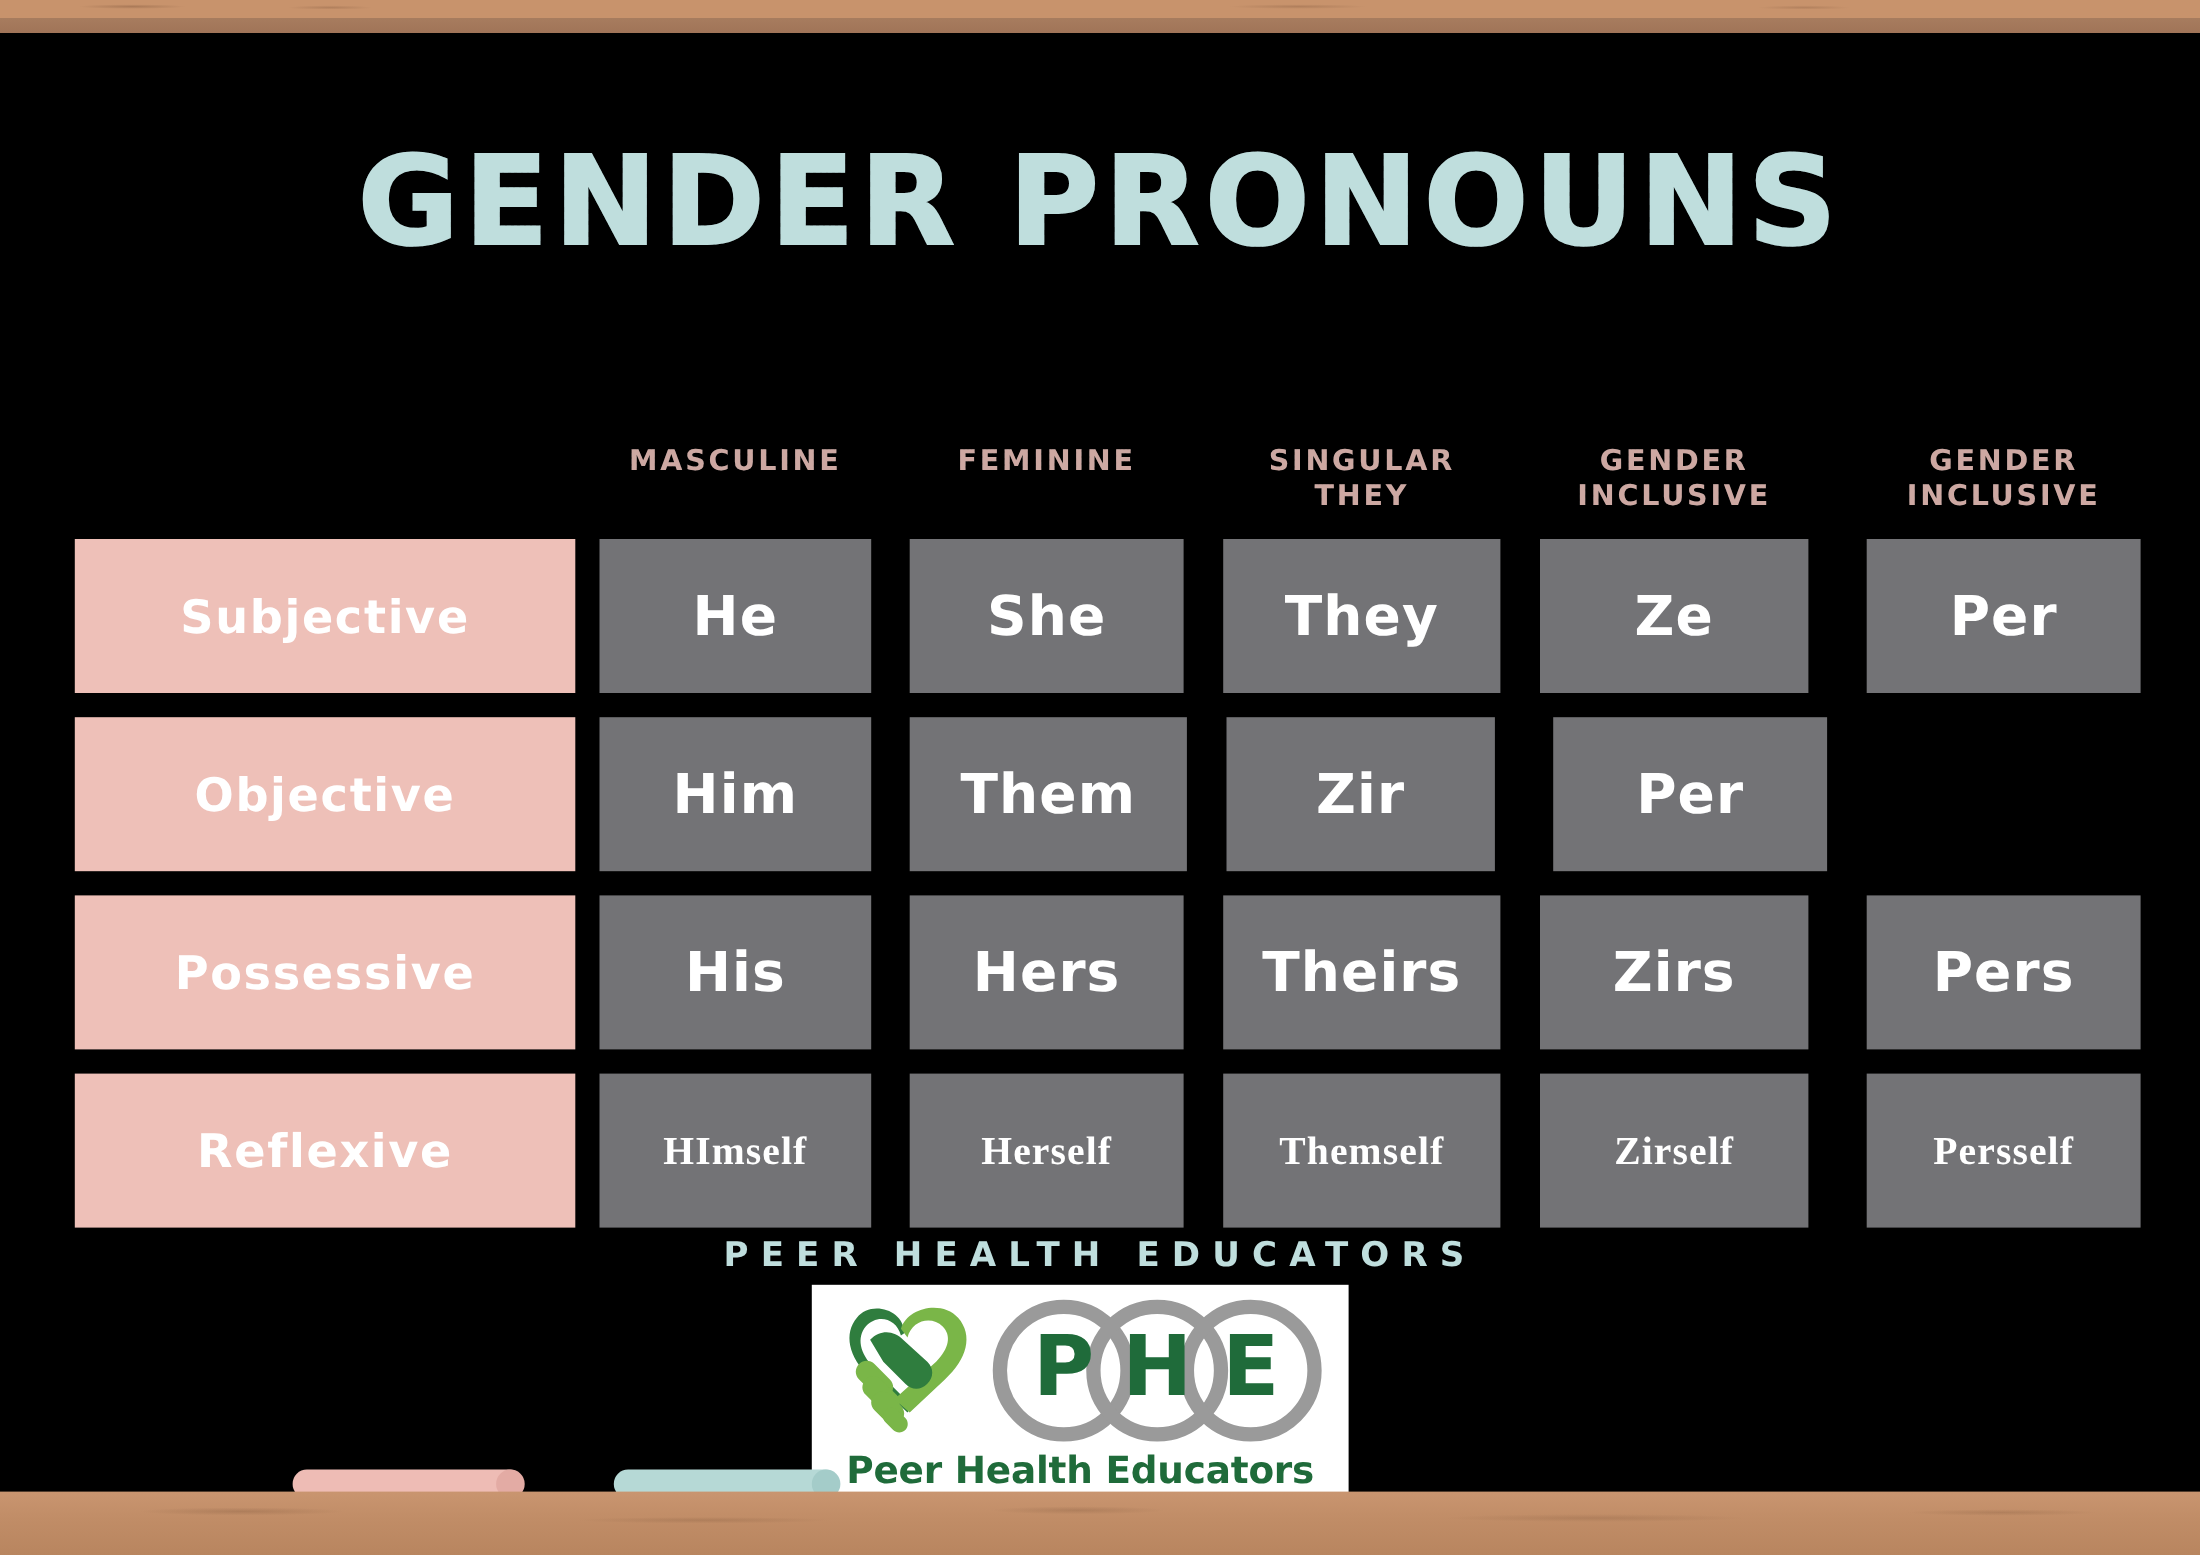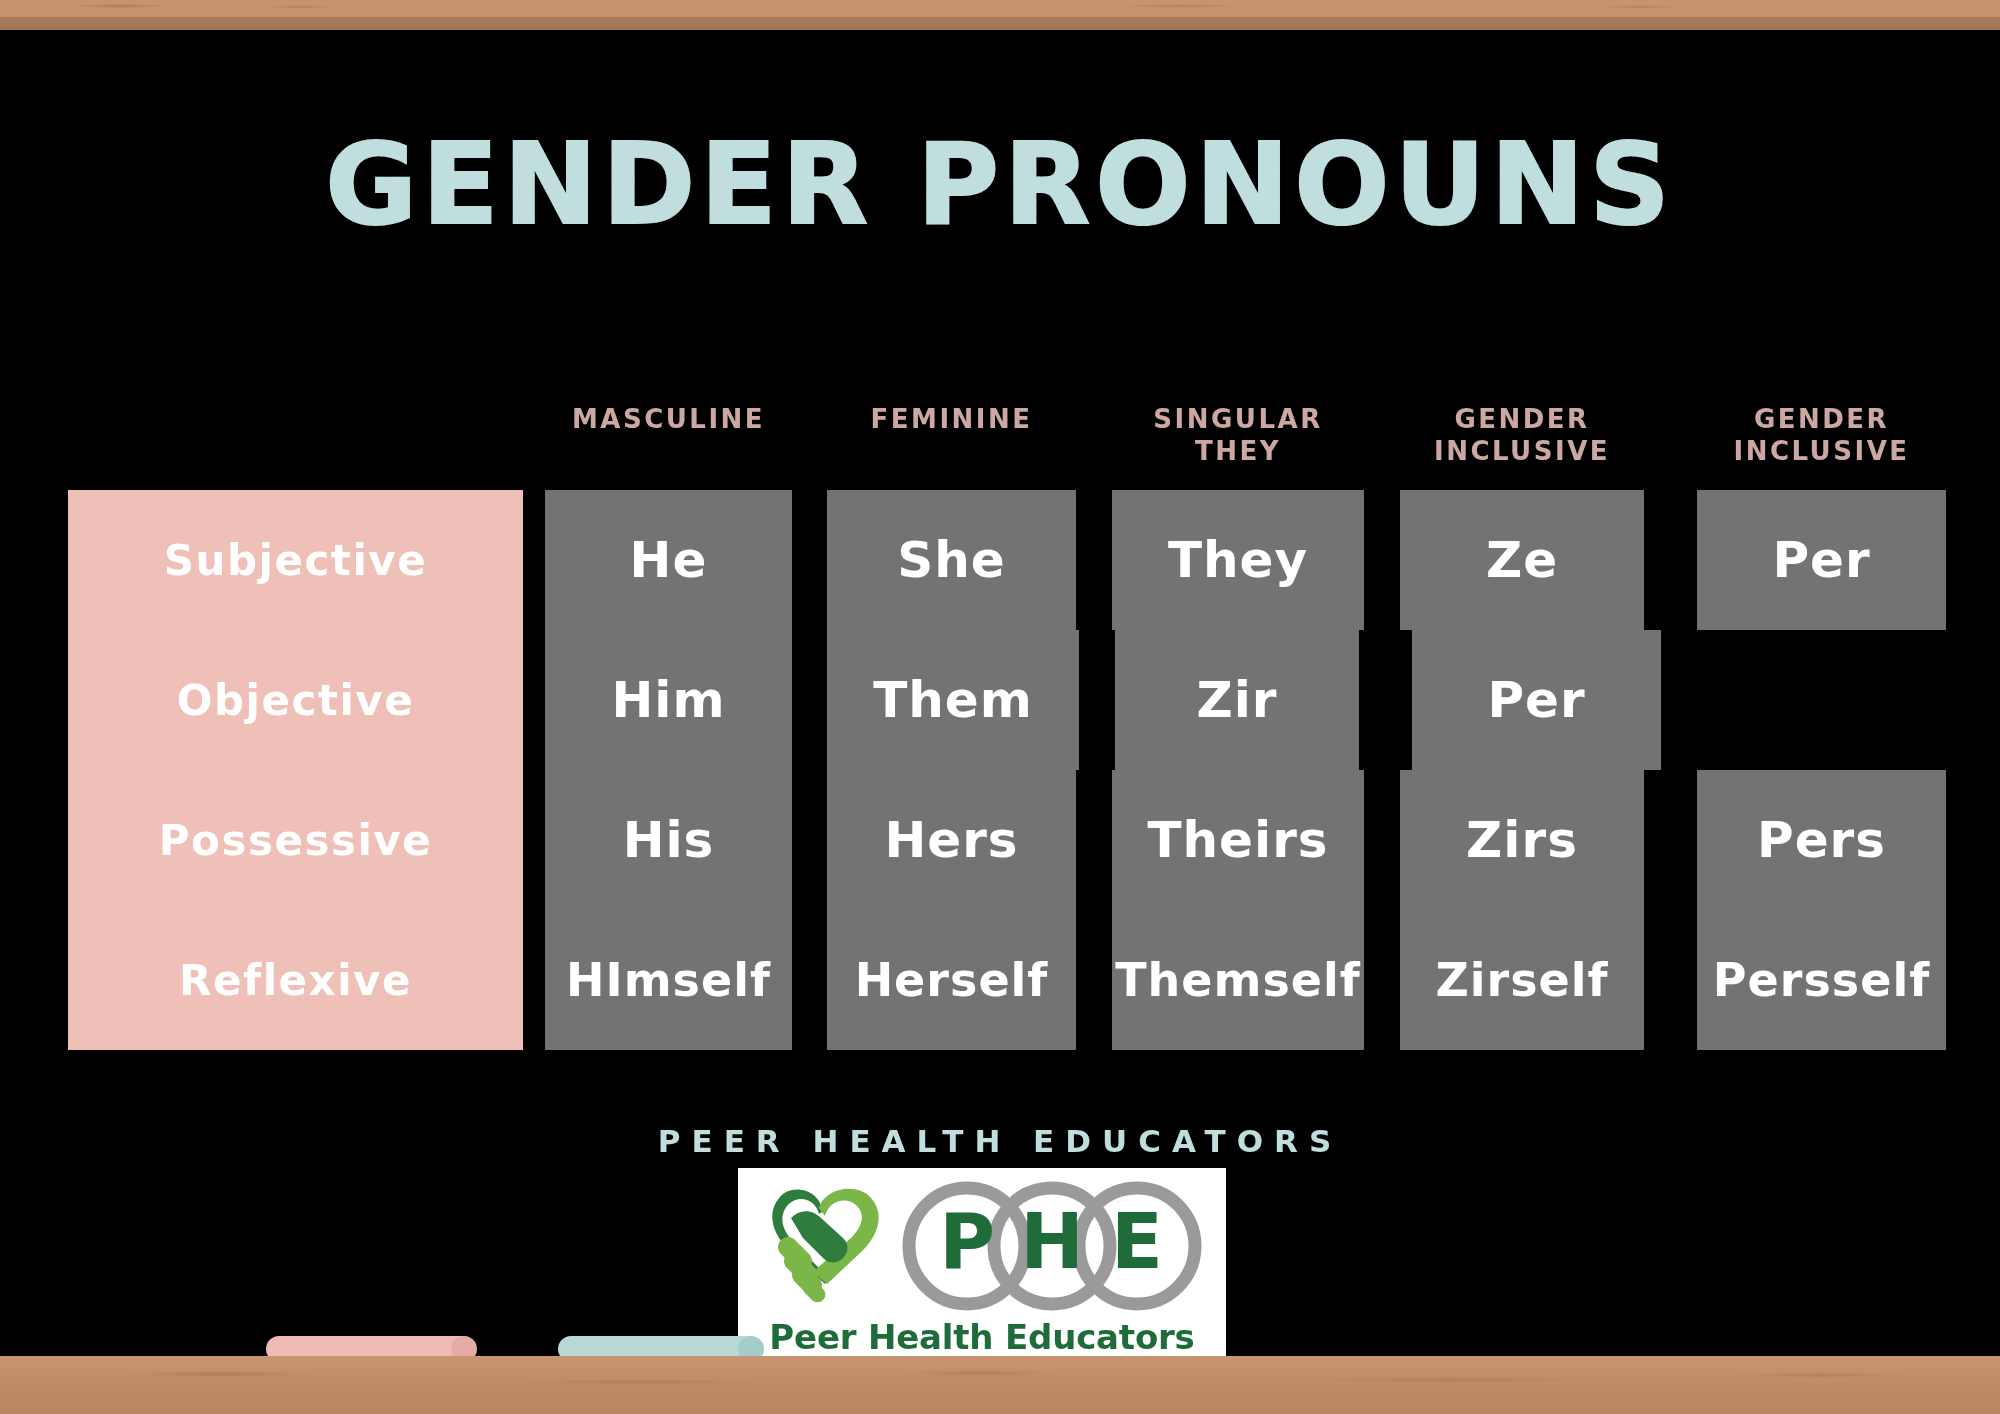--- a/index.html
+++ b/index.html
@@ -109,21 +109,21 @@
         rgba(66,83,90,0.00) 0px,
         rgba(66,83,90,0.00) 1px,
         rgba(66,83,90,0.62) 1px,
         rgba(66,83,90,0.62) 3px);
     -webkit-background-clip: text;
     background-clip: text;
   }
   .body-row {
     display: flex;
     height: 140px;
-    margin-bottom: 0;
+    margin-bottom: 22px;
     align-items: stretch;
   }
 
   
   .c-label { width: 455px; margin-right: 22px; }
   .c-1 { width: 247px; margin-right: 35px; }
   .c-2 { width: 249px; margin-right: 36px; }
   .c-3 { width: 252px; margin-right: 36px; text-align: center; }
   .c-4 { width: 244px; margin-right: 53px; }
   .c-5 { width: 249px; }
@@ -141,21 +141,21 @@
   }
   .cell-label {
     background: #eec0b8;
     font-size: 42px;
     letter-spacing: 1.5px;
   }
   .cell-value {
     background: #737376;
     font-size: 50px;
   }
-  .cell-value.long { font-size: 46px; }
+  .cell-value.long { font-size: 36px; font-family: Liberation Serif, serif; }
 
   
   #footer-tagline {
     position: absolute;
     top: 1123px; left: 0; width: 2000px;
     text-align: center;
     font-family: "DejaVu Sans", sans-serif;
     font-weight: 700;
     font-size: 31px;
     letter-spacing: 11px;

